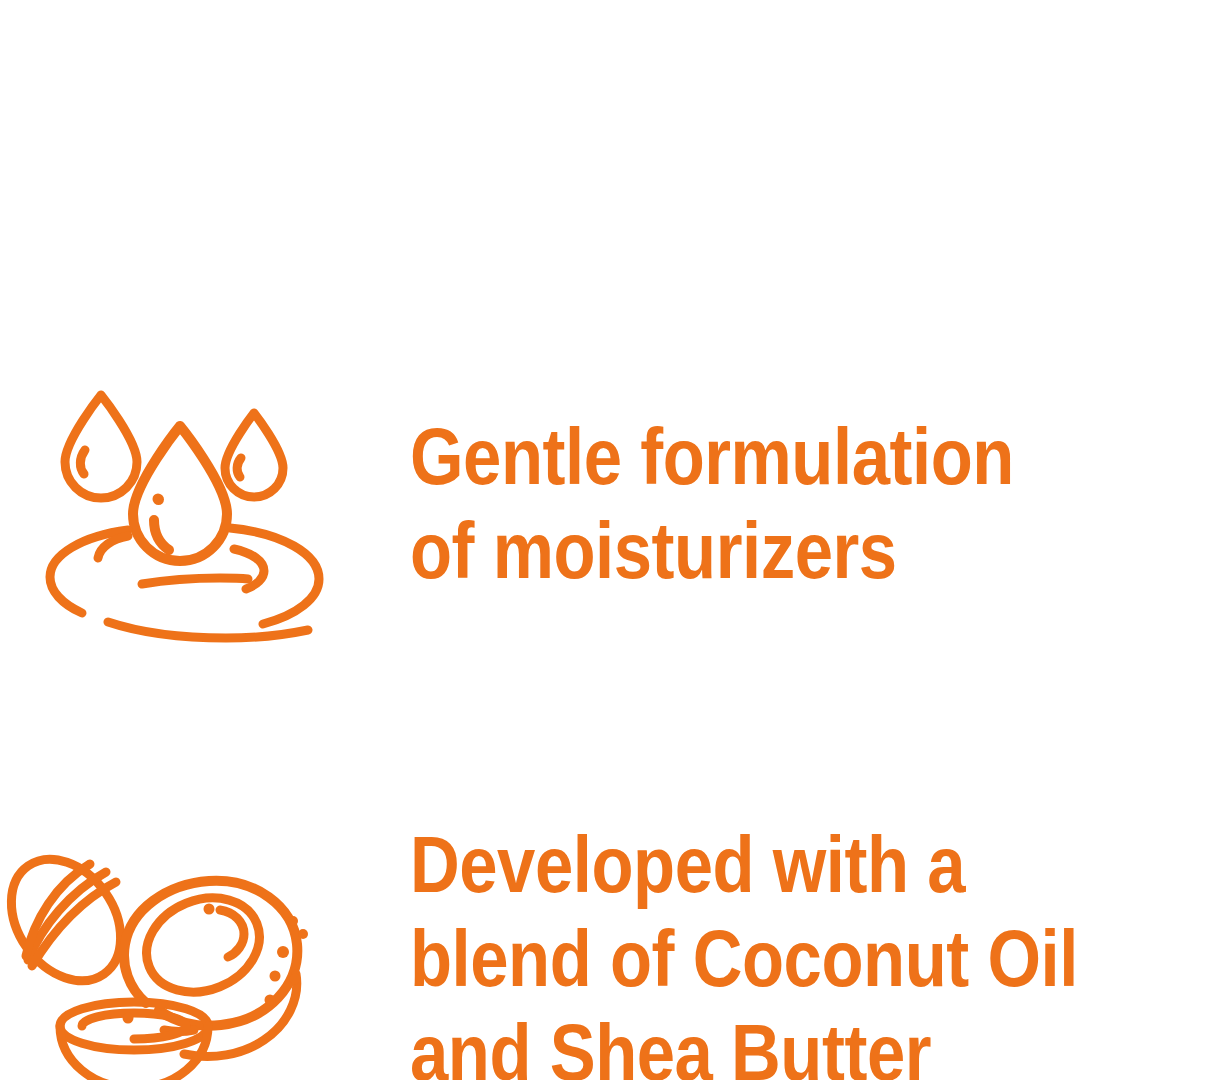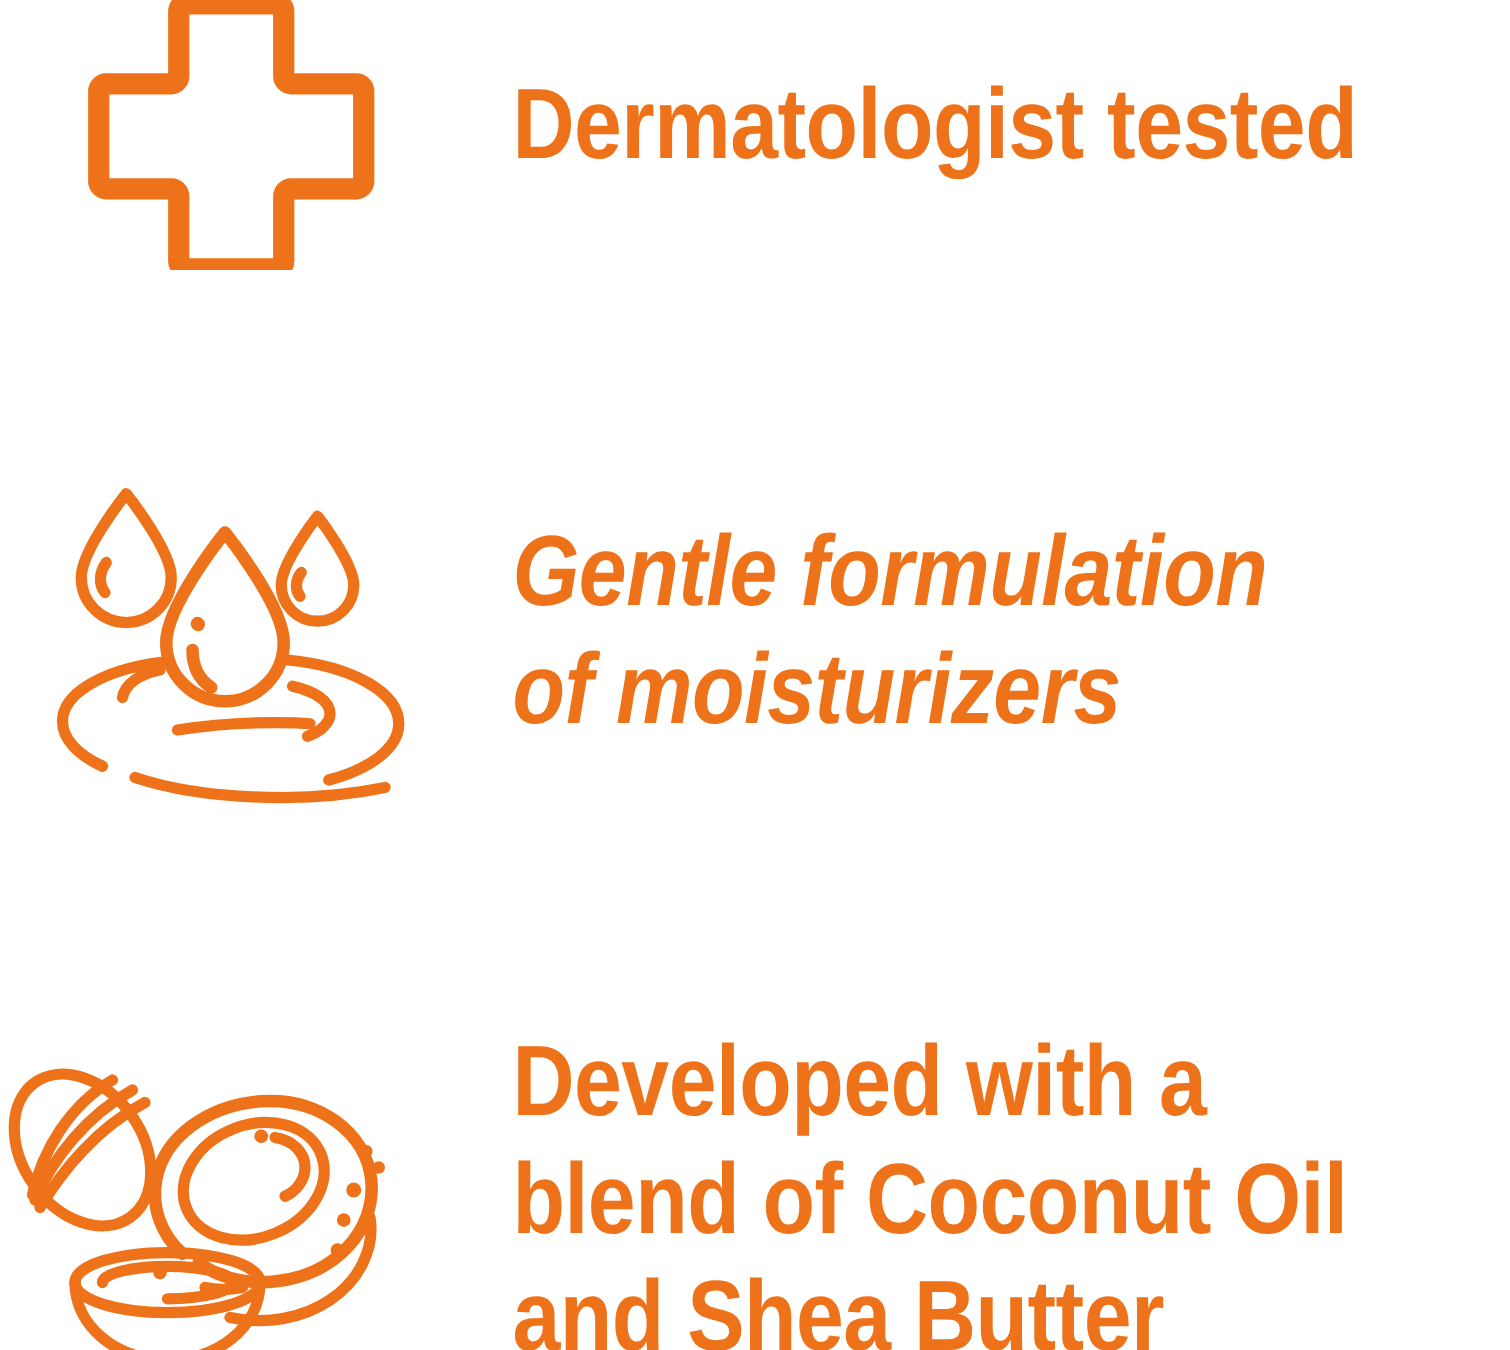--- a/index.html
+++ b/index.html
@@ -43,44 +43,34 @@
     margin: 0;
     padding: 0;
   }
 
   
   #row-derm { top: 0; height: 330px; }
   #icon-cross { left: 70px; top: -14px; }
   #text-derm  { top: 52px; }
 
   
-  #row-gentle { top: 330px; height: 420px; font-style: italic; }
+  #row-gentle { top: 330px; height: 420px; }
   #icon-droplets { left: 38px; top: 48px; }
   #text-gentle   { top: 80px; }
 
   
   #row-coconut { top: 768px; height: 330px; }
   #icon-coconut { left: -2px; top: 80px; }
   #text-coconut { top: 50px; }
 </style>
 </head>
 <body>
 
 <div id="canvas">
 
-  <div class="feature-row" id="row-derm">
-
-    <span class="feature-icon" id="icon-cross">
-      <svg width="230" height="230" viewBox="0 0 230 230" aria-hidden="true">
-        <path d="M79 17 h72 a6 6 0 0 1 6 6 v52 a6 6 0 0 0 6 6 h52 a6 6 0 0 1 6 6 v72 a6 6 0 0 1 -6 6 h-52 a6 6 0 0 0 -6 6 v52 a6 6 0 0 1 -6 6 h-72 a6 6 0 0 1 -6 -6 v-52 a6 6 0 0 0 -6 -6 h-52 a6 6 0 0 1 -6 -6 v-72 a6 6 0 0 1 6 -6 h52 a6 6 0 0 0 6 -6 v-52 a6 6 0 0 1 6 -6 z" fill="none" stroke="#ee7219" stroke-width="17" stroke-linejoin="round"></path>
-      </svg>
-    </span>
-
-    <p class="feature-text" id="text-derm">Dermatologist tested</p>
-  </div>
 
   <div class="feature-row" id="row-gentle">
 
     <span class="feature-icon" id="icon-droplets">
       <svg width="300" height="280" viewBox="0 0 300 280" aria-hidden="true">
         <g fill="none" stroke="#ee7219" stroke-width="9" stroke-linecap="round" stroke-linejoin="round">
 
           <path d="M63 17 C63 17 27 62 27 84 a36 36 0 0 0 72 0 C99 62 63 17 63 17 Z"></path>
           <path d="M47 72 C41 80 41 90 46 96" stroke-width="9"></path>
 

